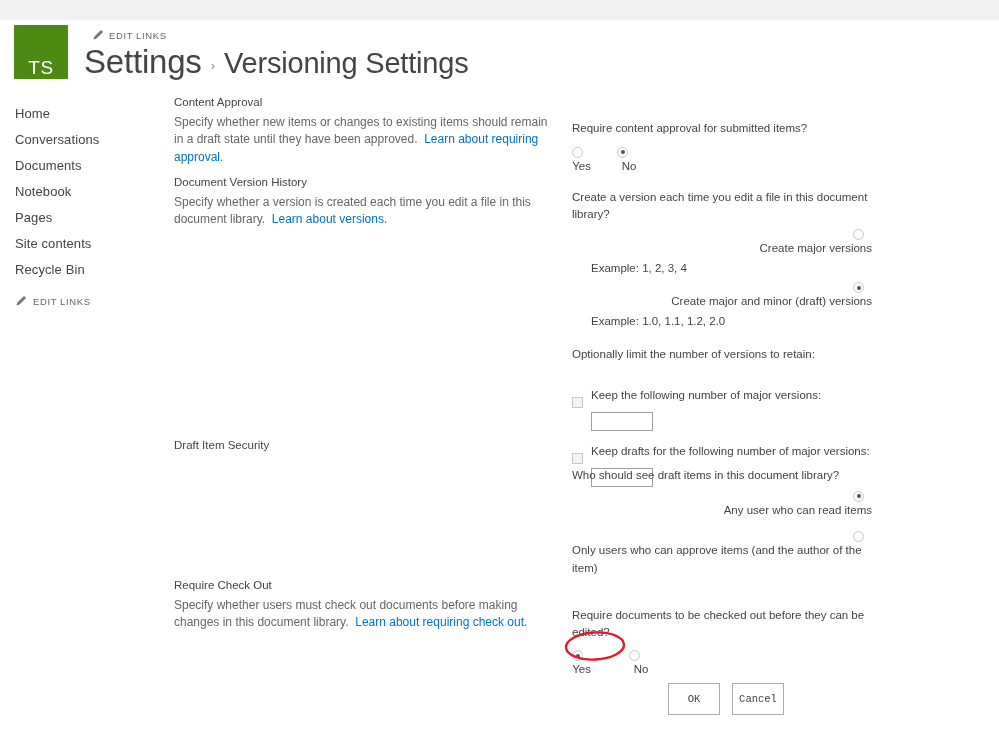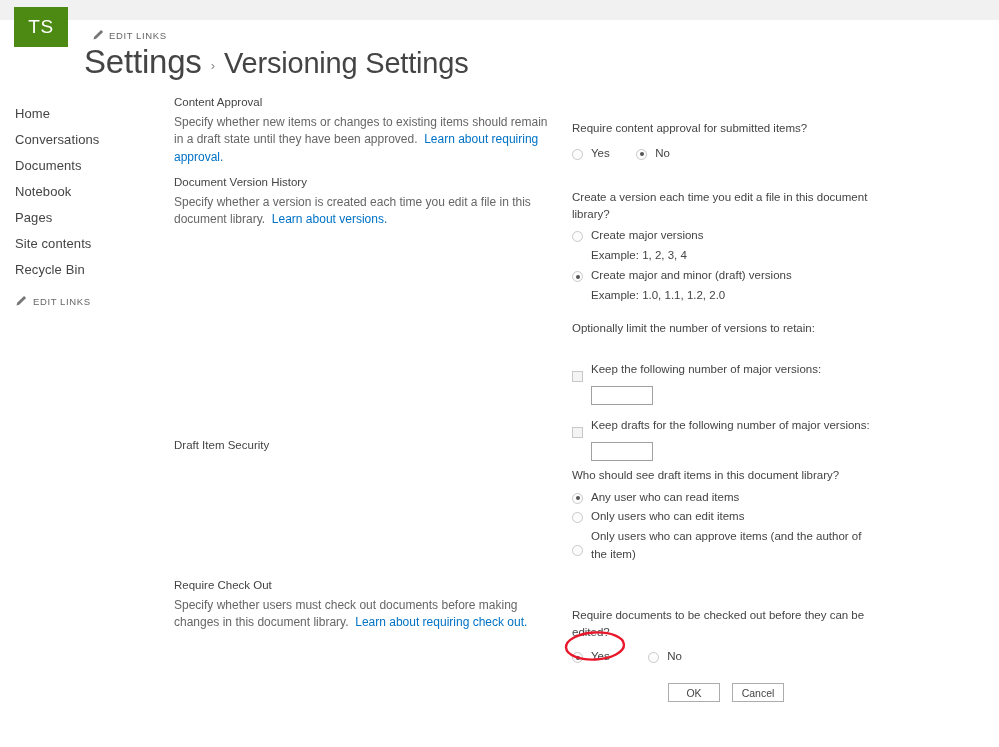--- a/index.html
+++ b/index.html
@@ -24,29 +24,29 @@
     top: 0; left: 0;
     width: 999px;
     height: 20px;
     background: #f1f1f1;
   }
 
   
   #site-logo {
     position: absolute;
     left: 14px;
-    top: 7px;
+    top: 25px;
     width: 54px;
-    height: 40px;
+    height: 54px;
     background: #4d8a13;
     color: #ffffff;
     font-size: 19px;
     letter-spacing: 0.5px;
     display: flex;
-    align-items: center;
+    align-items: flex-end;
     justify-content: center;
     font-weight: 400;
   }
 
   
   #top-edit-links {
     position: absolute;
     left: 92px;
     top: 29px;
     display: flex;
@@ -156,23 +156,24 @@
   .ctrl-question {
     font-size: 11.5px;
     color: #444444;
     line-height: 1.45;
     margin-bottom: 5px;
   }
 
   
   .radio-row {
     display: flex;
-    align-items: center;
+    align-items: flex-end;
     margin: 3px 0;
     line-height: 1.45;
+    flex-direction: column;
   }
   .radio-row.inline { display: inline-flex; margin-right: 22px; }
   .radio {
     width: 11px;
     height: 11px;
     border-radius: 50%;
     border: 1px solid #c8c8c8;
     background: #fcfcfc;
     display: inline-block;
     position: relative;
@@ -243,24 +244,24 @@
   
   #button-row {
     position: absolute;
     left: 668px;
     top: 683px;
     display: flex;
     gap: 12px;
   }
   .btn {
     width: 52px;
-    height: 19px;
+    height: 32px;
     background: #ffffff;
     border: 1px solid #acacac;
-    font-family: Liberation Sans, sans-serif;
+    font-family: Liberation Mono, monospace;
     font-size: 10.5px;
     color: #444444;
     cursor: pointer;
   }
 
   
   #annotation-ellipse {
     position: absolute;
     left: 563px;
     top: 630px;
@@ -381,24 +382,20 @@
   </div>
 
   <div class="ctrl-col" style="top:467px;">
     <div class="ctrl-question">Who should see draft items in this document library?</div>
     <div>
       <div class="radio-row">
         <span class="radio checked"></span>
         <span class="radio-label">Any user who can read items</span>
       </div>
       <div class="radio-row">
-        <span class="radio"></span>
-        <span class="radio-label">Only users who can edit items</span>
-      </div>
-      <div class="radio-row">
         <span class="radio" style="margin-top:10px;"></span>
         <span class="radio-label" style="line-height:1.55;">Only users who can approve items (and the author of the item)</span>
       </div>
     </div>
   </div>
 
   <div class="desc-col" style="top:579px;">
     <div class="section-heading">Require Check Out</div>
     <div class="section-desc">
       <span>Specify whether users must check out documents before making changes in this document library.</span>

